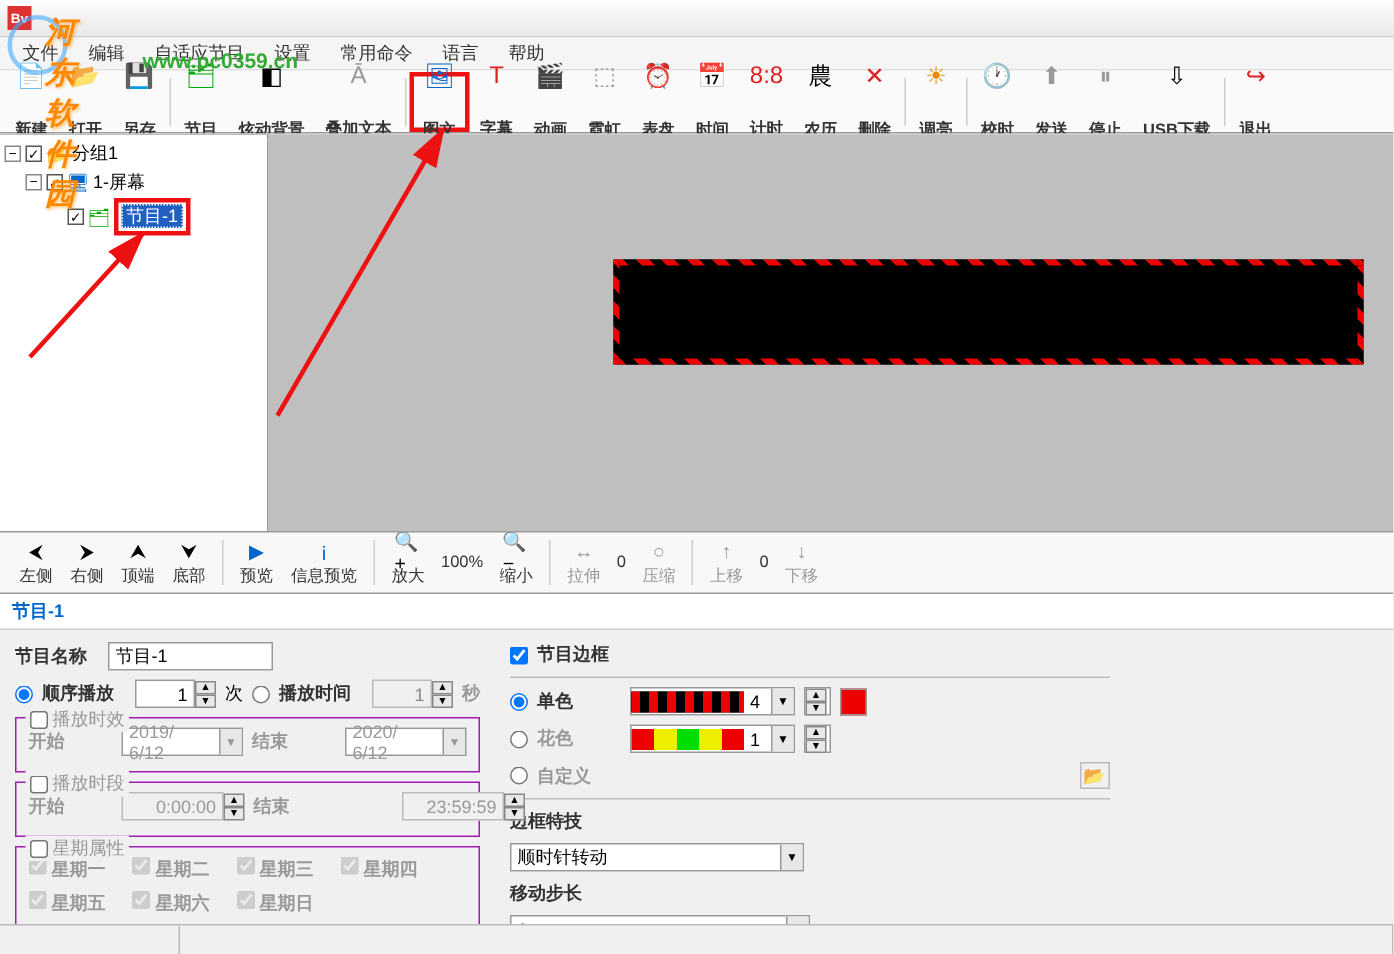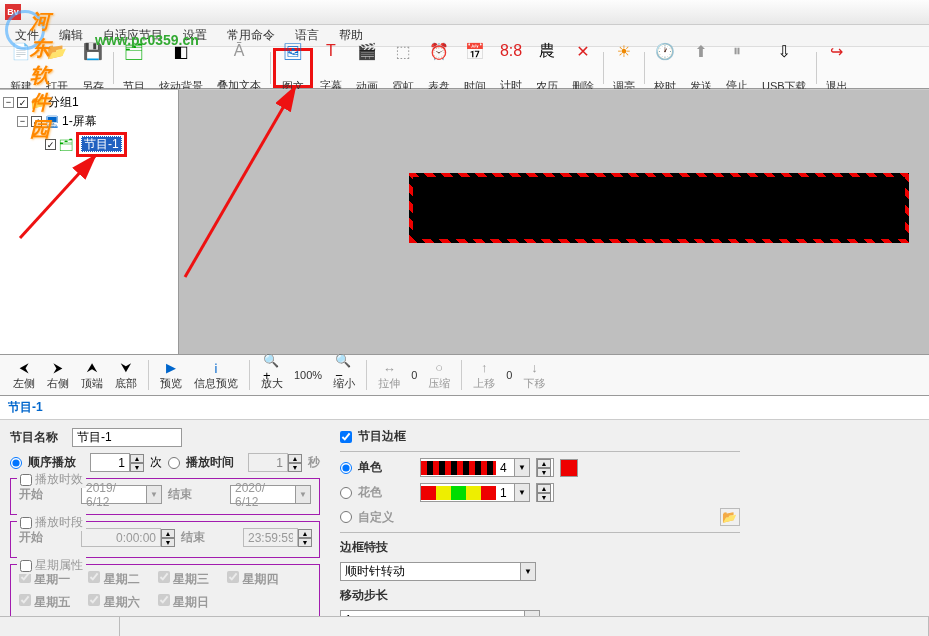--- a/index.html
+++ b/index.html
@@ -13,21 +13,21 @@
 .menu-item { padding: 2px 10px; color: #333; cursor: pointer; }
 
 .watermark { position: absolute; top: 0; left: 0; z-index: 100; pointer-events: none; }
 .watermark-text1 { position: absolute; top: 8px; left: 30px; font-size: 20px; color: #f80; font-weight: bold; font-style: italic; text-shadow: 1px 1px 2px rgba(255,150,0,0.5); }
 .watermark-text2 { position: absolute; top: 32px; left: 95px; font-size: 14px; color: #3a3; font-weight: bold; }
 .watermark-circle { position: absolute; top: 10px; left: 5px; width: 40px; height: 40px; border: 3px solid #4af; border-radius: 50%; opacity: 0.6; }
 
 .toolbar { height: 42px; background: #fafafa; border-bottom: 1px solid #999; display: flex; align-items: center; padding: 0 3px; gap: 0; }
 .tool-btn { display: flex; flex-direction: column; align-items: center; justify-content: center; padding: 2px 6px; min-width: 36px; height: 40px; cursor: pointer; border: 1px solid transparent; }
 .tool-icon { width: 20px; height: 20px; display: flex; align-items: center; justify-content: center; font-size: 16px; }
-.tool-label { font-size: 11px; color: #333; margin-top: 18px; }
+.tool-label { font-size: 11px; color: #333; margin-top: 18px; font-weight: bold; }
 .tool-sep { width: 1px; height: 32px; background: #ccc; margin: 0 2px; }
 .tool-highlight { border: 3px solid #e11 !important; }
 
 .main-area { display: flex; height: 265px; }
 .tree-panel { width: 179px; background: #fff; border-right: 1px solid #999; border-top: 1px solid #bbb; padding: 3px; overflow: auto; }
 .tree-node { display: flex; align-items: center; padding: 1px 0; white-space: nowrap; }
 .tree-indent { display: inline-block; }
 .tree-expand { width: 11px; height: 11px; border: 1px solid #888; display: inline-flex; align-items: center; justify-content: center; font-size: 9px; line-height: 1; margin-right: 3px; background: #fff; cursor: pointer; }
 .tree-check { width: 11px; height: 11px; border: 1px solid #555; display: inline-flex; align-items: center; justify-content: center; font-size: 9px; margin-right: 3px; background: #fff; }
 .tree-check.checked::after { content: "✓"; color: #000; font-size: 9px; }
@@ -363,29 +363,29 @@
     </div>
 
     <div class="fieldset disabled">
       <div class="fieldset-check">
           <input type="checkbox" class="prop-check" style="">
           <span>播放时段</span>
         </div>
       <div class="prop-row">
         <span class="prop-label disabled">开始</span>
         <div class="prop-spin">
-            <input class="prop-input disabled" style="width: 80px;" value="0:00:00">
+            <input class="prop-input disabled" style="width: 68px;" value="0:00:00">
             <div class="prop-spin-btns">
               <div class="prop-spin-btn">▲</div>
               <div class="prop-spin-btn">▼</div>
             </div>
           </div>
         <span class="prop-label disabled">结束</span>
         <div class="prop-spin">
-            <input class="prop-input disabled" style="width: 55px;" value="23:59:59">
+            <input class="prop-input disabled" style="width: 68px; margin-left: 37px;" value="23:59:59">
             <div class="prop-spin-btns">
               <div class="prop-spin-btn">▲</div>
               <div class="prop-spin-btn">▼</div>
             </div>
           </div>
       </div>
     </div>
 
     <div class="fieldset disabled">
       <div class="fieldset-check">

